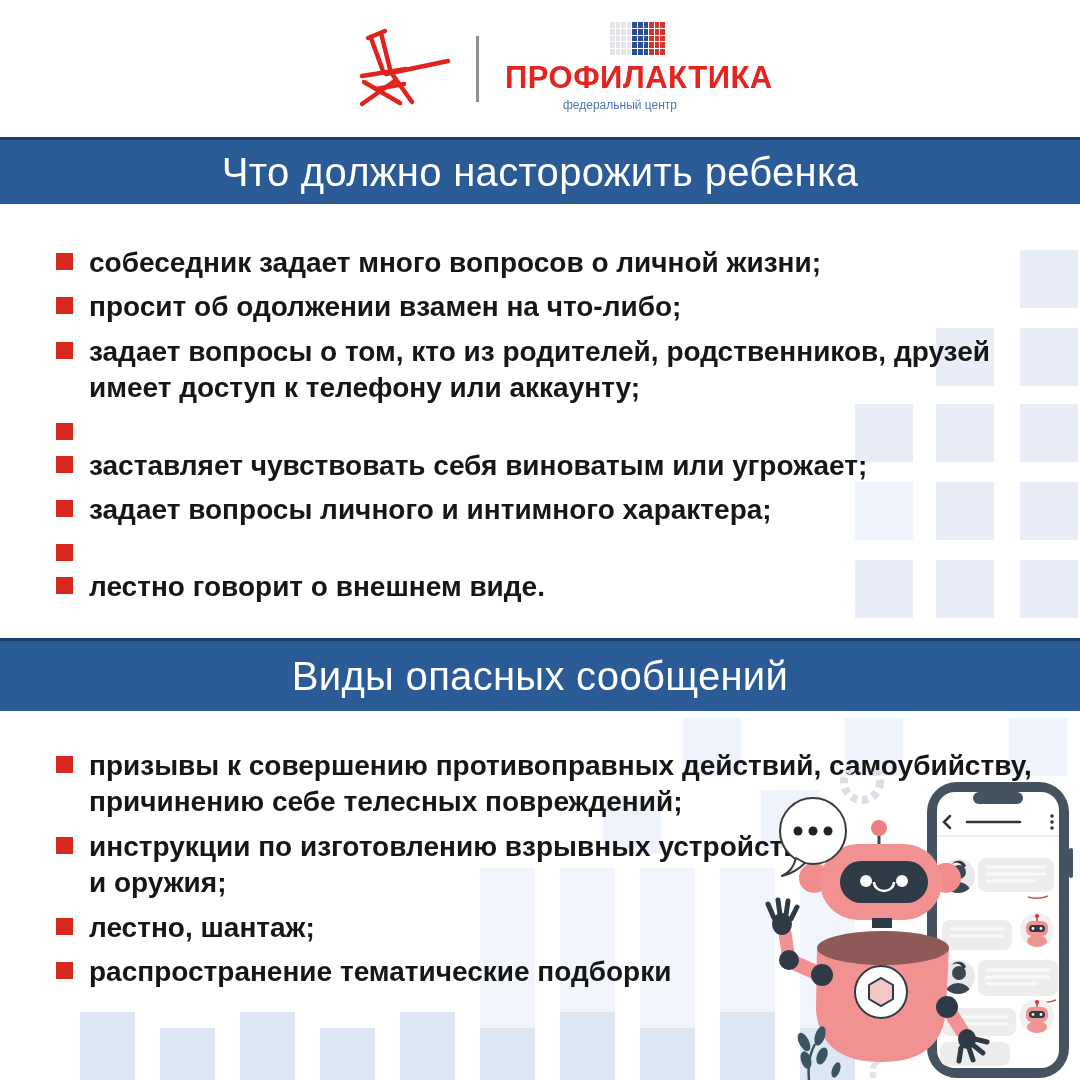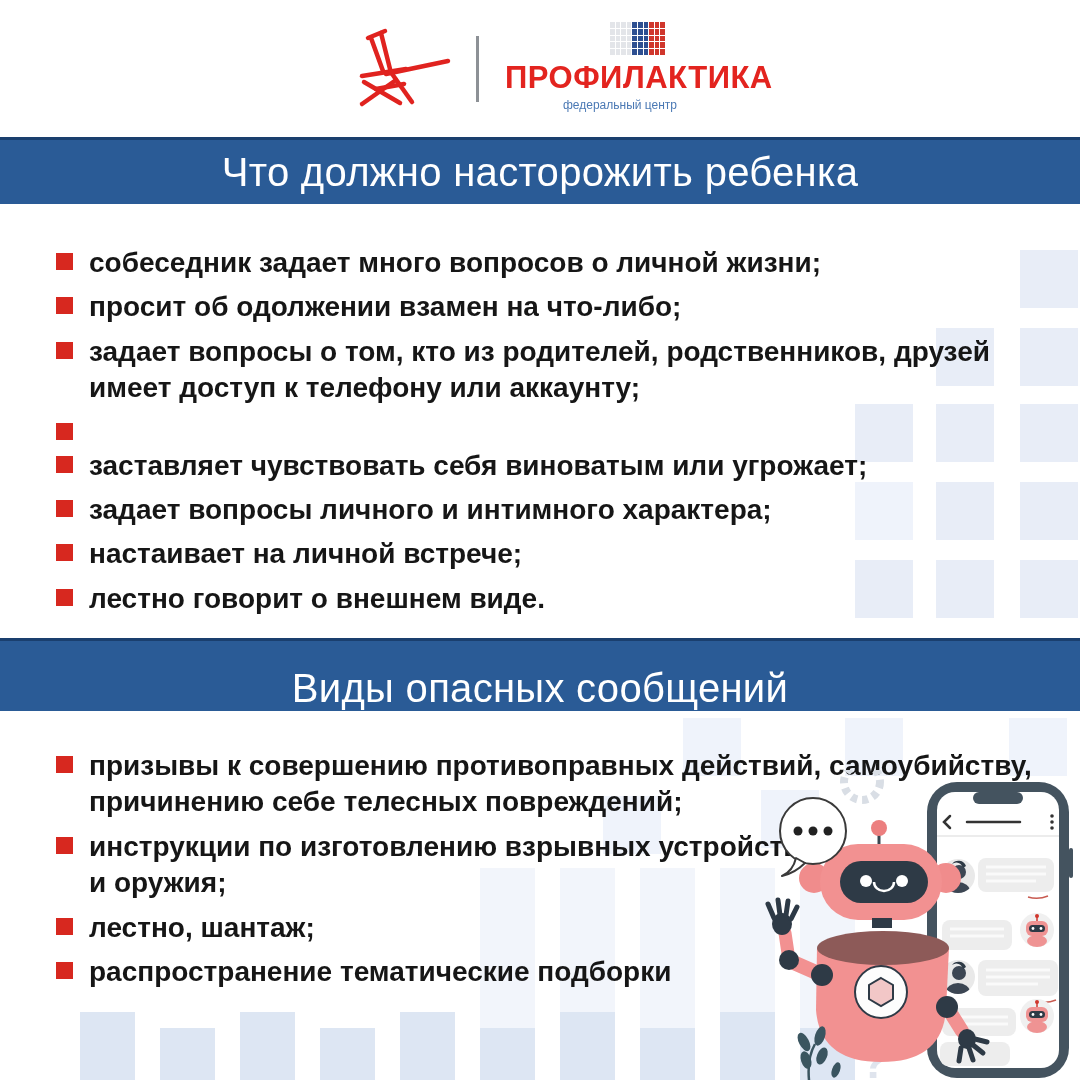--- a/index.html
+++ b/index.html
@@ -118,29 +118,28 @@
   <li>
       <span class="sq"></span>
       <span class="txt">заставляет чувствовать себя виноватым или угрожает;</span>
     </li>
   <li>
       <span class="sq"></span>
       <span class="txt">задает вопросы личного и интимного характера;</span>
     </li>
   <li>
       <span class="sq"></span>
-      <span class="txt">настаивает на личной встрече;</span>
     </li>
   <li>
       <span class="sq"></span>
       <span class="txt">лестно говорит о внешнем виде.</span>
     </li>
 </ul>
 
-<div class="banner" style="top:638px;height:70px;align-items:flex-end;">
+<div class="banner" style="top:638px;height:70px;">
   <h2>Виды опасных сообщений</h2>
 </div>
 
 <ul class="blist" style="top:740px;">
   <li>
       <span class="sq"></span>
       <span class="txt">призывы к совершению противоправных действий, самоубийству,
 причинению себе телесных повреждений;</span>
     </li>
   <li>

